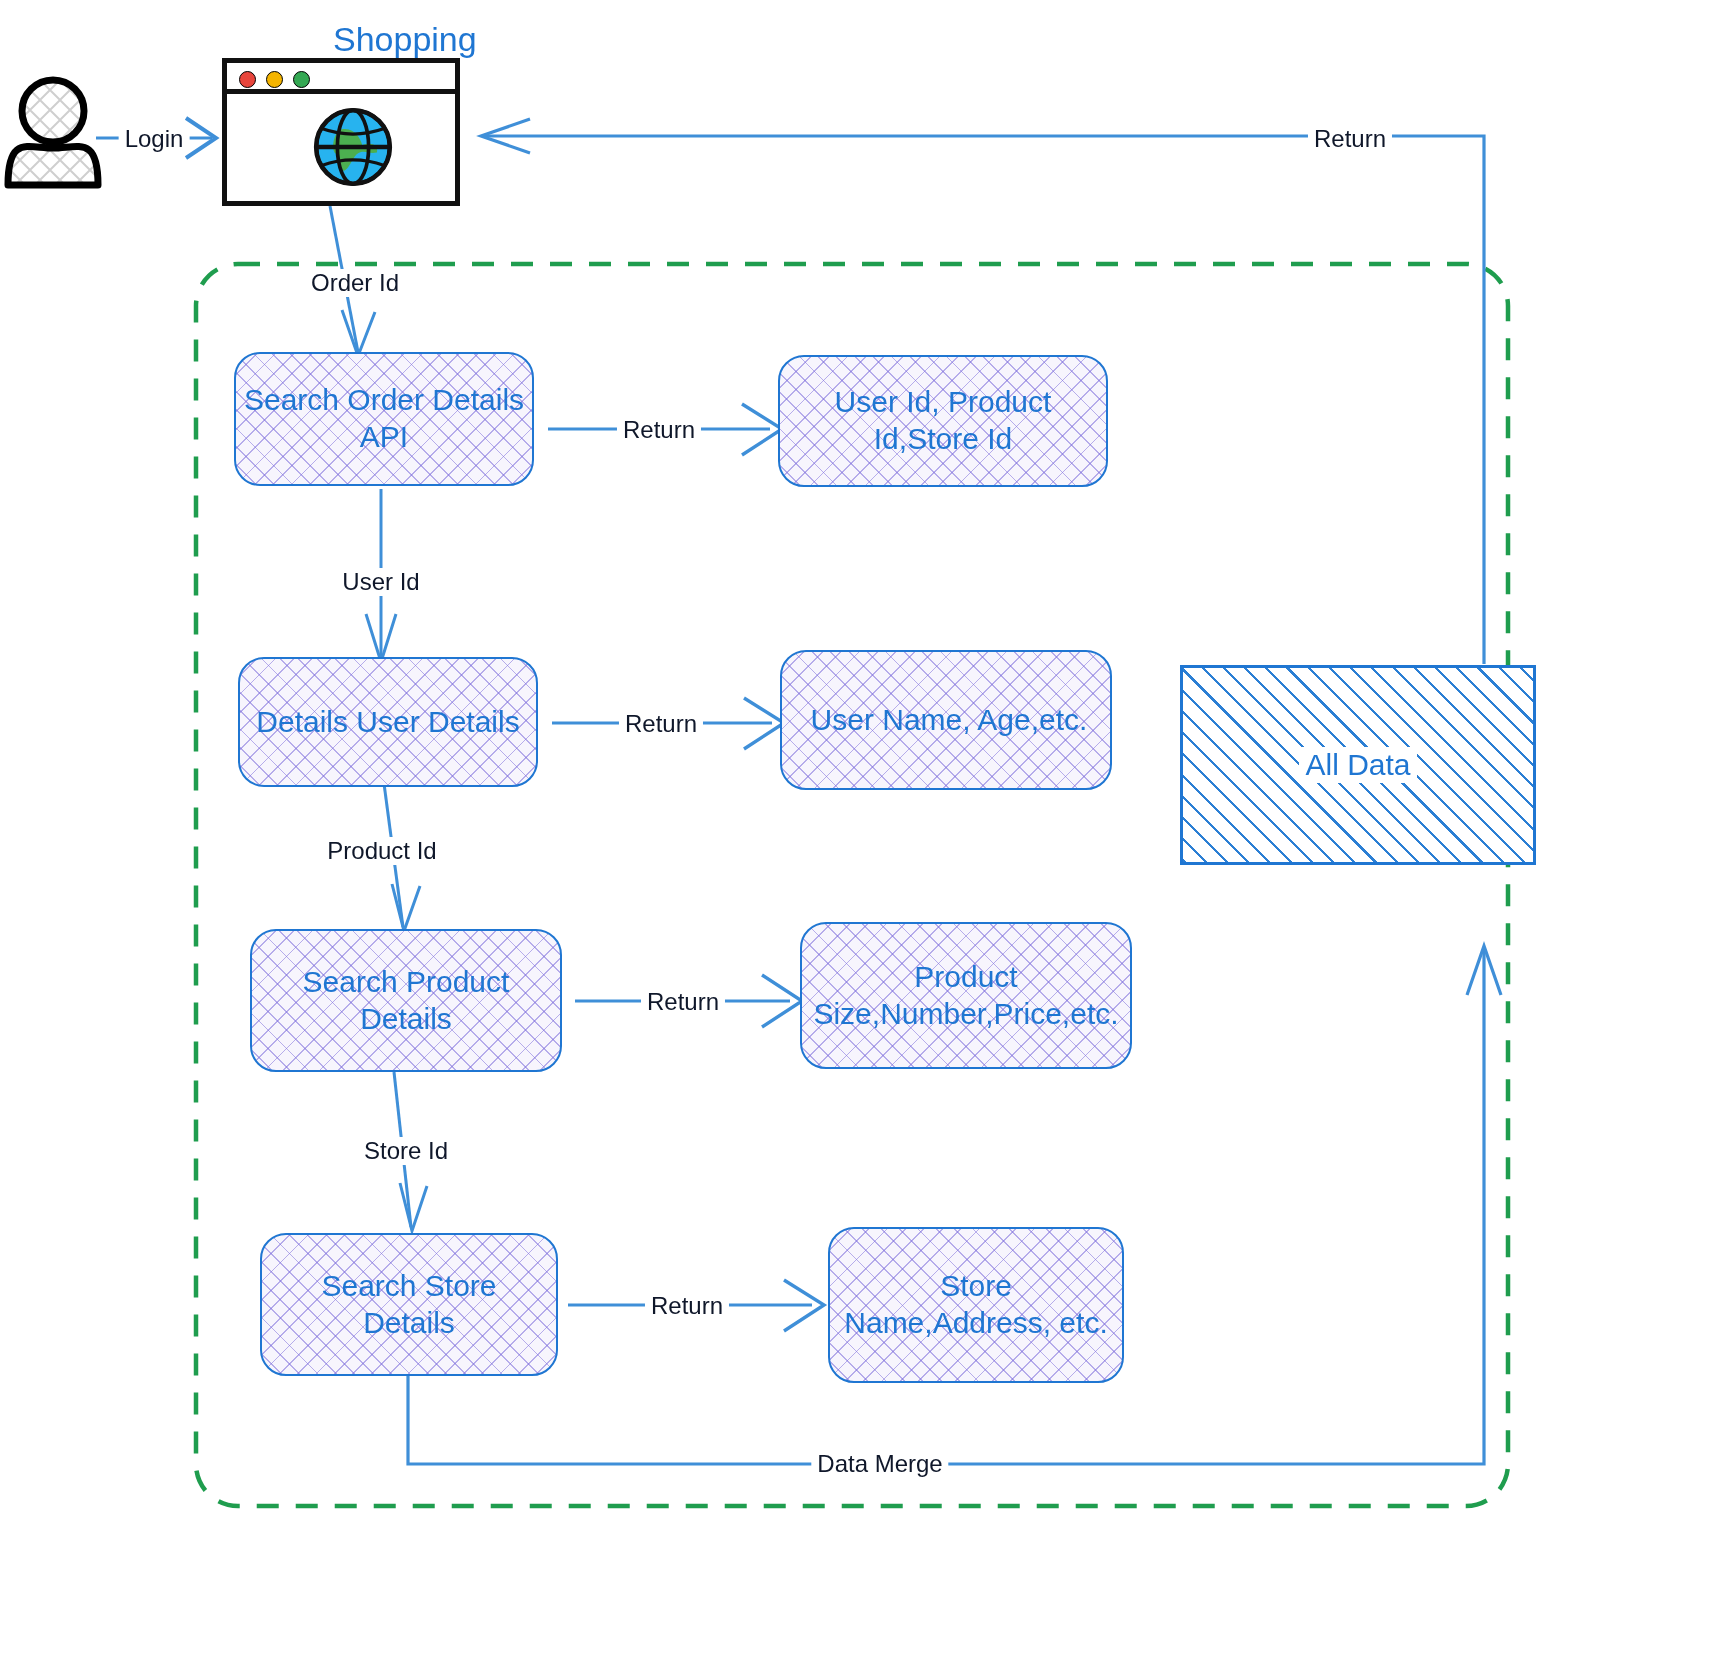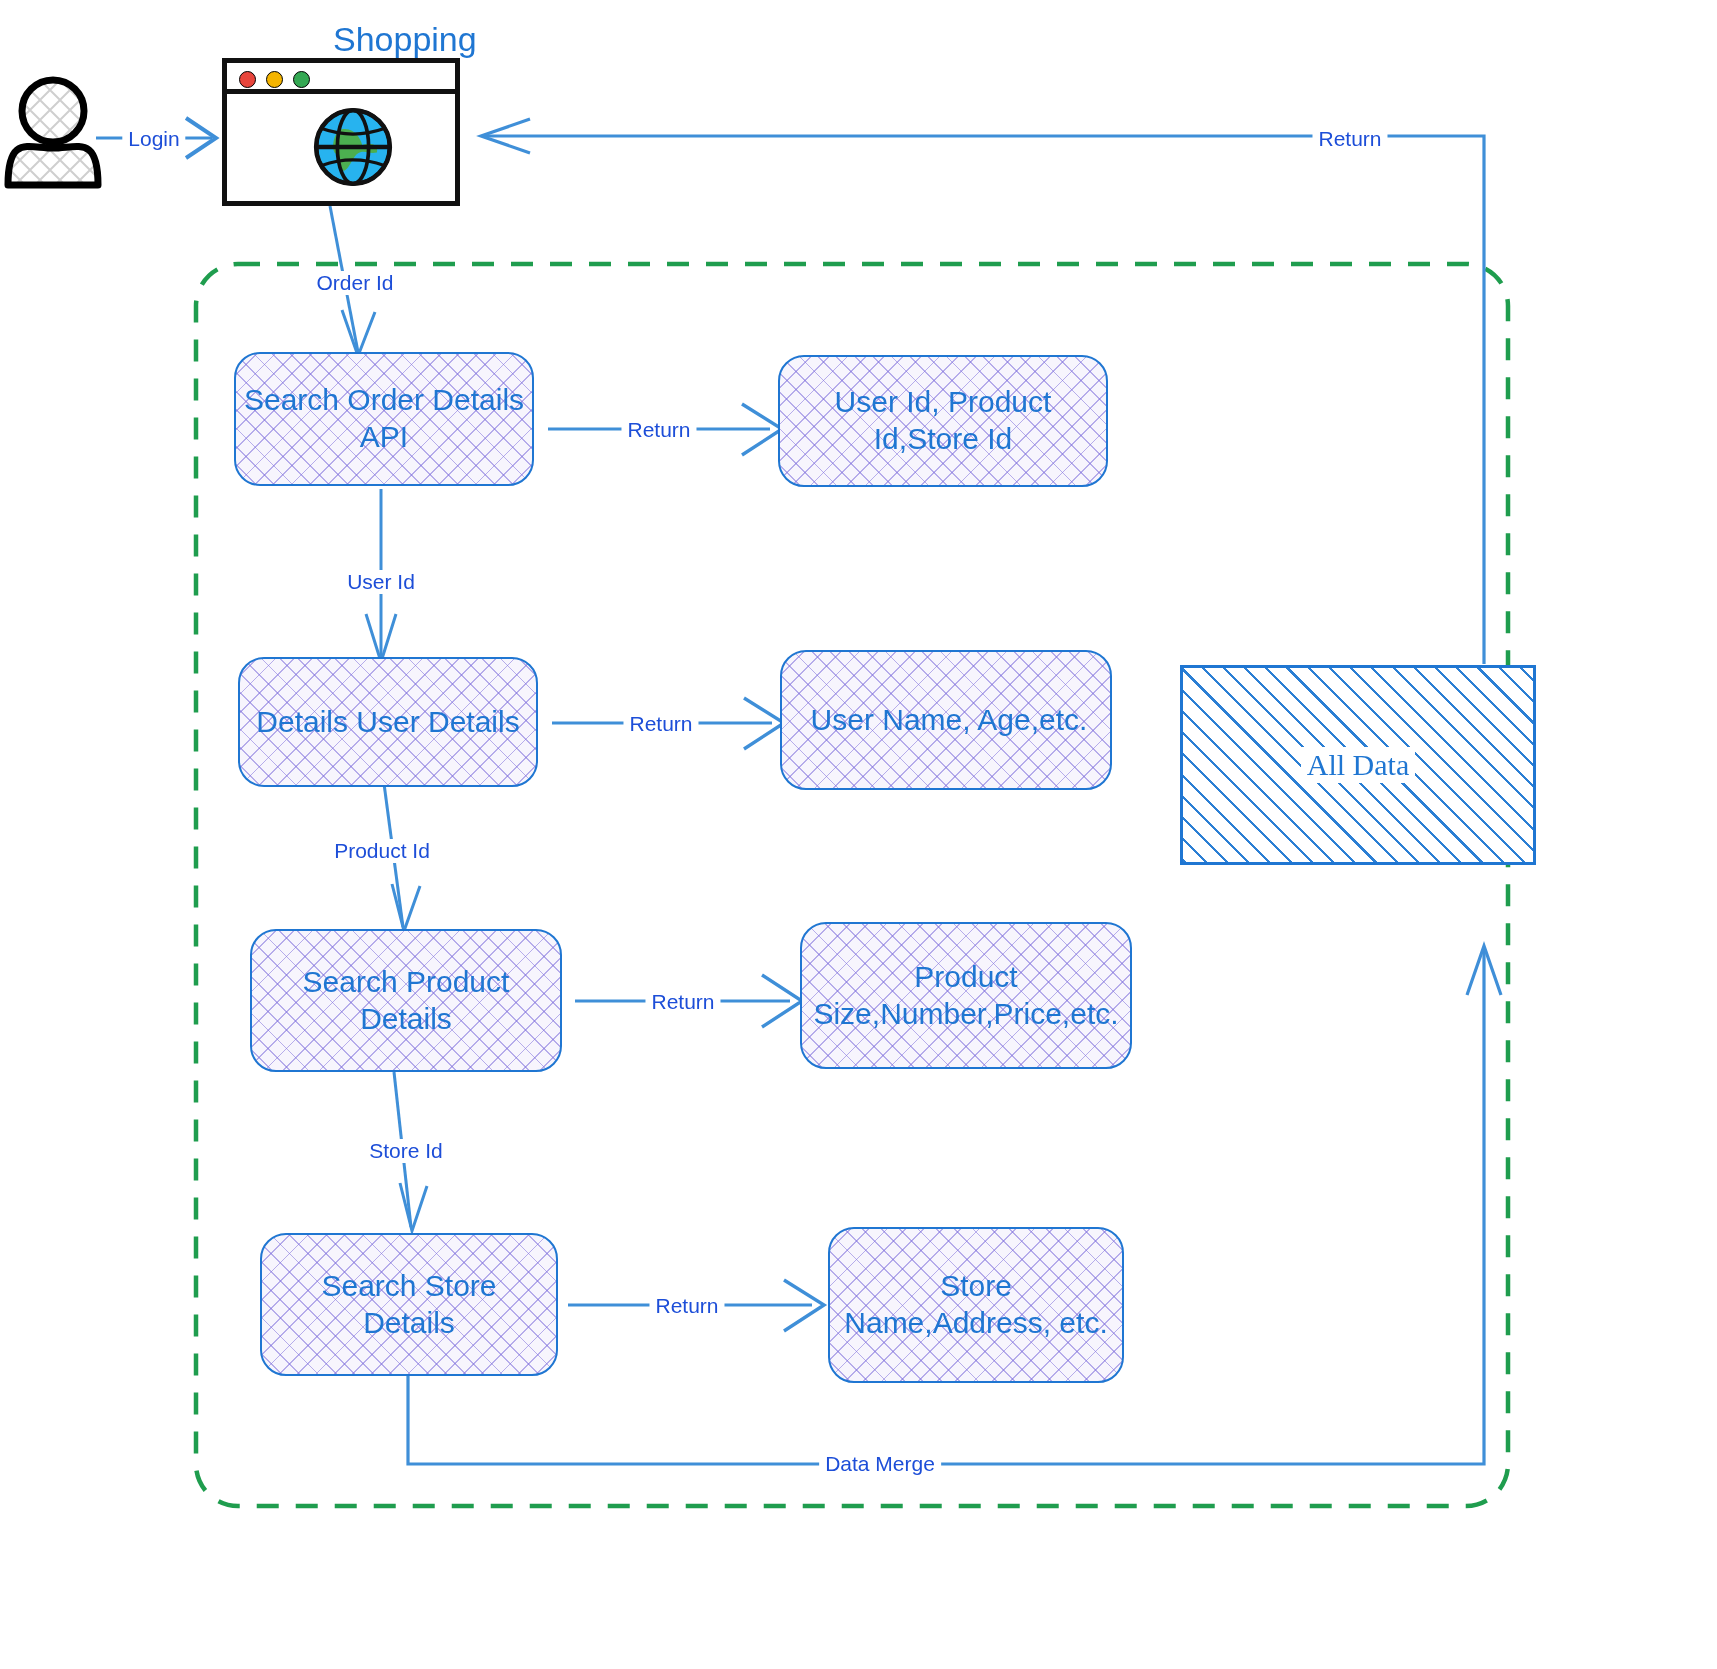--- a/index.html
+++ b/index.html
@@ -1,20 +1,20 @@
 <!DOCTYPE html>
 <html><head>
 <meta charset="utf-8">
 <style>
   html,body{margin:0;padding:0;background:#ffffff;}
   body{width:1717px;height:1669px;position:relative;overflow:hidden;
        font-family:"Liberation Sans","DejaVu Sans",sans-serif;}
   #stage{position:absolute;left:0;top:0;width:1717px;height:1669px;}
   svg.layer{position:absolute;left:0;top:0;width:1717px;height:1669px;pointer-events:none;}
-  .edgelbl{position:absolute;color:#1d4ed8;font-size:21px;background:#fff;padding:0 6px;
+  .edgelbl{position:absolute;color:#0f172a;font-size:24px;background:#fff;padding:0 6px;
            transform:translate(-50%,-50%);white-space:nowrap;}
   .node{position:absolute;box-sizing:border-box;display:flex;align-items:center;
         justify-content:center;text-align:center;color:#1f76d2;font-size:30px;
         line-height:1.22;border:2.6px solid #1f76d2;border-radius:26px;}
   .node .t{position:relative;z-index:2;white-space:pre-line;}
   .node.hatch{
      background-color:#f7f5fd;
      background-image:
        repeating-linear-gradient(45deg, rgba(128,112,220,.55) 0 1.3px, rgba(0,0,0,0) 1.3px 13px),
        repeating-linear-gradient(-45deg, rgba(128,112,220,.55) 0 1.3px, rgba(0,0,0,0) 1.3px 13px);
@@ -176,17 +176,17 @@
   <div class="node hatch" style="left:260px;top:1233px;width:298px;height:143px;">
     <span class="t">Search Store
 Details</span>
   </div>
 
   <div class="node hatch" style="left:828px;top:1227px;width:296px;height:156px;">
     <span class="t">Store
 Name,Address, etc.</span>
   </div>
 
-  <div class="node diag" style="left:1180px;top:665px;width:356px;height:200px;font-family:Liberation Serif, serif;">
+  <div class="node diag" style="left:1180px;top:665px;width:356px;height:200px;">
     <span class="t" style="background:#fff;padding:0 6px;">All Data</span>
   </div>
 
 </div>
 
 </body></html>

